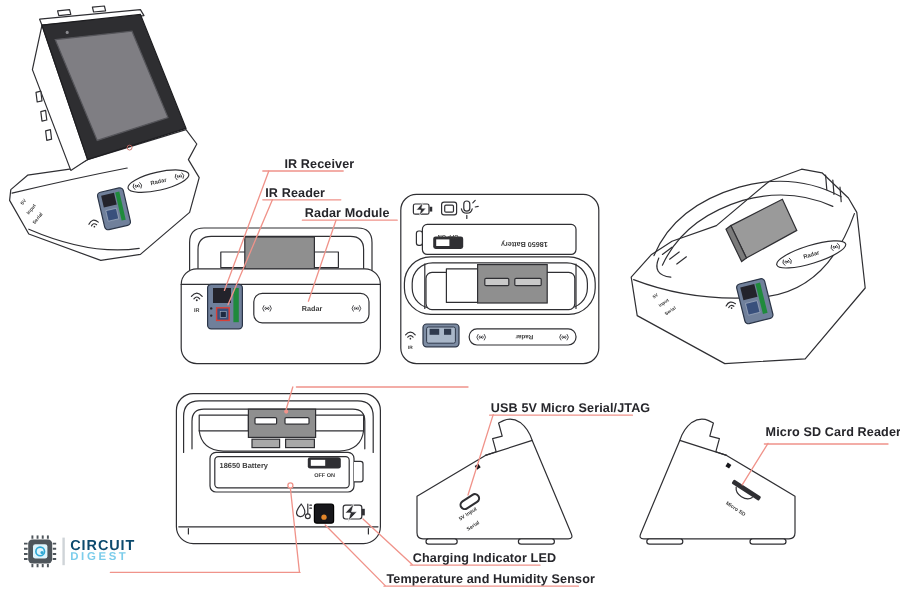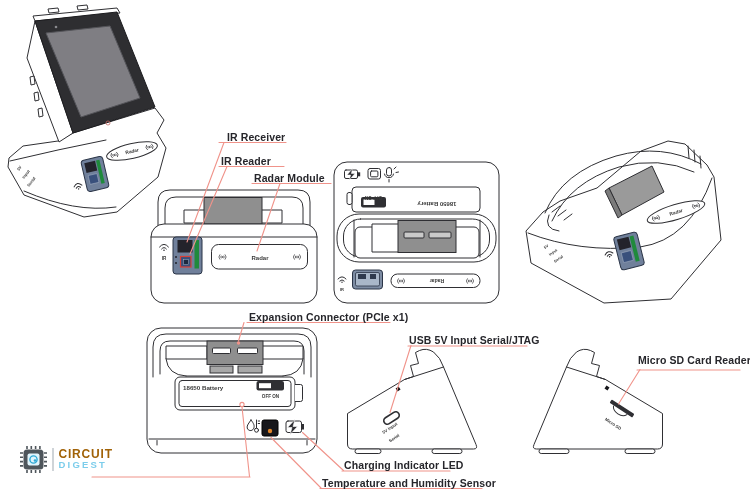--- a/index.html
+++ b/index.html
@@ -8,21 +8,21 @@
   #art{position:absolute;left:0;top:0;}
   .ann{position:absolute;white-space:nowrap;font:600 10.5px "Liberation Sans",sans-serif;
        color:#26262b;letter-spacing:.1px;}
   .ln{fill:none;stroke:#2f2f33;stroke-width:1;stroke-linejoin:round;stroke-linecap:round;}
   .wh{fill:#ffffff;stroke:#2f2f33;stroke-width:1;stroke-linejoin:round;}
   .gy{fill:#8f8f8f;stroke:#2f2f33;stroke-width:1;}
   .dt{fill:#3a3a3a;font-family:"Liberation Sans",sans-serif;font-weight:bold;stroke:none;}
   .lead{fill:none;stroke:#f0938a;stroke-width:1.1;stroke-linecap:round;}
   #logo{position:absolute;left:20px;top:446px;display:flex;align-items:center;gap:5px;}
   #logo .divider{width:1.5px;height:23px;background:#cfd4d8;}
-  #logo .l1{font:700 12px "Liberation Sans",sans-serif;color:#a16207;letter-spacing:.8px;line-height:11px;}
+  #logo .l1{font:700 12px "Liberation Sans",sans-serif;color:#0c4a6e;letter-spacing:.8px;line-height:11px;}
   #logo .l2{font:700 9.5px "Liberation Sans",sans-serif;color:#7ccdeb;letter-spacing:2.2px;line-height:10px;}
 </style>
 </head>
 <body>
 
 <div id="canvas">
 <svg id="art" width="750" height="500" viewBox="0 0 750 500">
   <defs>
     <g id="rg">
       <path d="M-2.4,-2.6 A3.8,3.8 0 0 0 -2.4,2.6 M2.4,-2.6 A3.8,3.8 0 0 1 2.4,2.6 M-1.1,-1.3 A1.8,1.8 0 0 0 -1.1,1.3 M1.1,-1.3 A1.8,1.8 0 0 1 1.1,1.3" stroke="#2f2f33" fill="none" stroke-width="0.7"></path>
@@ -263,27 +263,26 @@
     <path class="lead" d="M321,488 L271,437.5"></path>
     <path class="lead" d="M342,471 L450,471"></path>
     <path class="lead" d="M343.5,470.5 L302.5,432.5"></path>
     <path class="lead" d="M408,346 L527,346"></path>
     <path class="lead" d="M411,345.5 L390,412.5"></path>
     <path class="lead" d="M637,370 L740,370"></path>
     <path class="lead" d="M640,369.5 L618.5,404"></path>
   </g>
 </svg>
 
-<div class="ann" style="left:227px;top:131px;">IR Receiver</div>
+<div class="ann" style="left:237px;top:131px;">IR Receiver</div>
 <div class="ann" style="left:221px;top:155px;">IR Reader</div>
 <div class="ann" style="left:254px;top:172px;">Radar Module</div>
-<div class="ann" style="left:249px;top:311px;">Expansion Connector (PCIe x1)</div>
 <div class="ann" style="left:322px;top:477px;">Temperature and Humidity Sensor</div>
 <div class="ann" style="left:344px;top:459px;">Charging Indicator LED</div>
-<div class="ann" style="left:409px;top:334px;">USB 5V Input Serial/JTAG</div>
+<div class="ann" style="left:409px;top:334px;">USB 5V Micro Serial/JTAG</div>
 <div class="ann" style="left:638px;top:354px;">Micro SD Card Reader</div>
 
 <div id="logo">
   <svg width="27" height="27" viewBox="0 0 27 27">
     <path stroke="#4e555b" stroke-width="1.6" d="M7,0 V3 M11.3,0 V3 M15.6,0 V3 M19.9,0 V3 M7,24 V27 M11.3,24 V27 M15.6,24 V27 M19.9,24 V27 M0,7 H3 M0,11.3 H3 M0,15.6 H3 M0,19.9 H3 M24,7 H27 M24,11.3 H27 M24,15.6 H27 M24,19.9 H27"></path>
     <rect x="3.5" y="3.5" width="20" height="20" rx="3.5" fill="#4e555b"></rect>
     <rect x="7.5" y="7.5" width="12" height="12" rx="2" fill="#dff4fc"></rect>
     <circle cx="13.5" cy="13.5" r="3.6" fill="none" stroke="#2ea8d5" stroke-width="1.4"></circle>
     <circle cx="15" cy="14.5" r="1.3" fill="#2ea8d5"></circle>
   </svg>

